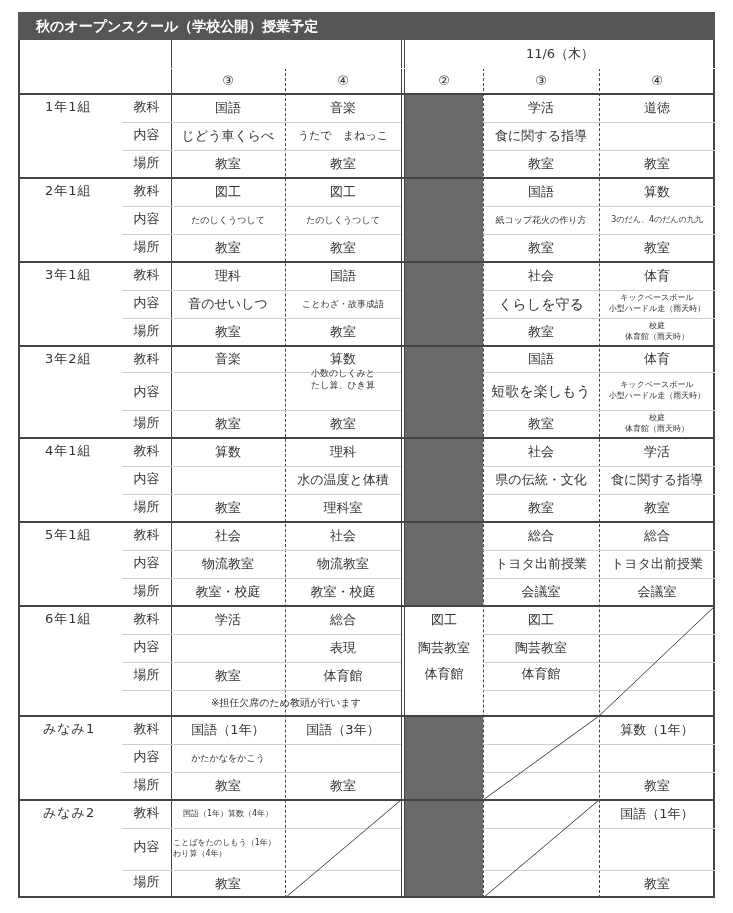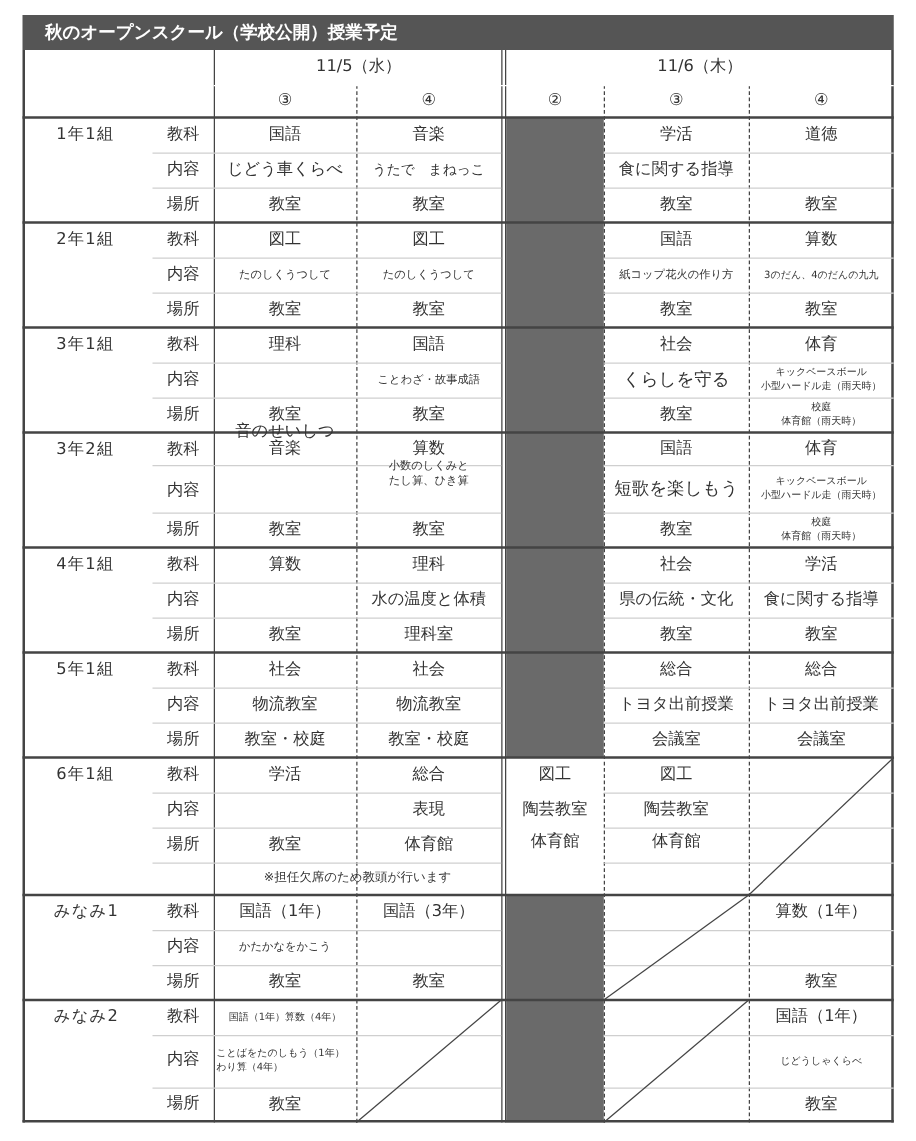--- a/index.html
+++ b/index.html
@@ -31,21 +31,20 @@
 
 <div class="title">秋のオープンスクール（学校公開）授業予定</div>
 
 <div class="abs" style="left:0;top:0;width:733px;height:913px;">
 
   <div class="shade" style="left:405px;top:94px;width:78px;height:512px;"></div>
   <div class="shade" style="left:405px;top:716px;width:78px;height:182px;"></div>
 
   <div class="abs" style="left:18px;top:40px;width:697px;height:858px;border:2px solid #444;border-top:none;"></div>
 
-  <div class="cell" style="left:171px;top:40px;width:232px;height:28px;">11/5（水）</div>
   <div class="cell" style="left:405px;top:40px;width:310px;height:28px;">11/6（木）</div>
   <div class="cell" style="left:171px;top:68px;width:114px;height:26px;">③</div>
   <div class="cell" style="left:285px;top:68px;width:116px;height:26px;">④</div>
   <div class="cell" style="left:405px;top:68px;width:78px;height:26px;">②</div>
   <div class="cell" style="left:483px;top:68px;width:116px;height:26px;">③</div>
   <div class="cell" style="left:599px;top:68px;width:116px;height:26px;">④</div>
 
   <div class="vline" style="left:171px;top:40px;height:858px;"></div>
   <div class="vline dash" style="left:285px;top:68px;height:830px;"></div>
   <div class="vline" style="left:401px;top:40px;height:858px;"></div>
@@ -194,21 +193,21 @@
   <div class="cell" style="left:483px;top:234px;width:116px;height:28px;">教室</div>
   <div class="cell" style="left:599px;top:178px;width:116px;height:28px;">算数</div>
   <div class="cell xs" style="left:599px;top:206px;width:116px;height:28px;">3のだん、4のだんの九九</div>
   <div class="cell" style="left:599px;top:234px;width:116px;height:28px;">教室</div>
 
   <div class="classname" style="left:45px;top:266px;">3年1組</div>
   <div class="label" style="left:122px;top:266px;width:49px;">教科</div>
   <div class="label" style="left:122px;top:294px;width:49px;">内容</div>
   <div class="label" style="left:122px;top:322px;width:49px;">場所</div>
   <div class="cell" style="left:171px;top:262px;width:114px;height:28px;">理科</div>
-  <div class="cell" style="left:171px;top:290px;width:114px;height:28px;margin-top:42px;">音のせいしつ</div>
+  <div class="cell" style="left:171px;top:290px;width:114px;height:28px;">音のせいしつ</div>
   <div class="cell" style="left:171px;top:318px;width:114px;height:28px;">教室</div>
   <div class="cell" style="left:285px;top:262px;width:116px;height:28px;">国語</div>
   <div class="cell small" style="left:285px;top:290px;width:116px;height:28px;">ことわざ・故事成語</div>
   <div class="cell" style="left:285px;top:318px;width:116px;height:28px;">教室</div>
   <div class="cell" style="left:483px;top:262px;width:116px;height:28px;">社会</div>
   <div class="cell" style="left:483px;top:290px;width:116px;height:28px;font-size:14px;">くらしを守る</div>
   <div class="cell" style="left:483px;top:318px;width:116px;height:28px;">教室</div>
   <div class="cell" style="left:599px;top:262px;width:116px;height:28px;">体育</div>
   <div class="cell xs" style="left:599px;top:290px;width:116px;height:28px;">キックベースボール
 小型ハードル走（雨天時）</div>
@@ -311,15 +310,14 @@
   <div class="cell xs left" style="left:171px;top:828px;width:114px;height:42px;">ことばをたのしもう（1年）
 わり算（4年）</div>
   <div class="cell" style="left:171px;top:870px;width:114px;height:28px;">教室</div>
   <svg class="diag" style="left:285px;top:800px;" width="116" height="98">
       <line x1="0" y1="98" x2="116" y2="0" stroke="#444" stroke-width="1"></line>
     </svg>
   <svg class="diag" style="left:483px;top:800px;" width="116" height="98">
       <line x1="0" y1="98" x2="116" y2="0" stroke="#444" stroke-width="1"></line>
     </svg>
   <div class="cell" style="left:599px;top:800px;width:116px;height:28px;">国語（1年）</div>
-  <div class="cell xs" style="left:599px;top:828px;width:116px;height:42px;">じどうしゃくらべ</div>
   <div class="cell" style="left:599px;top:870px;width:116px;height:28px;">教室</div>
 </div>
 
 </body></html>

